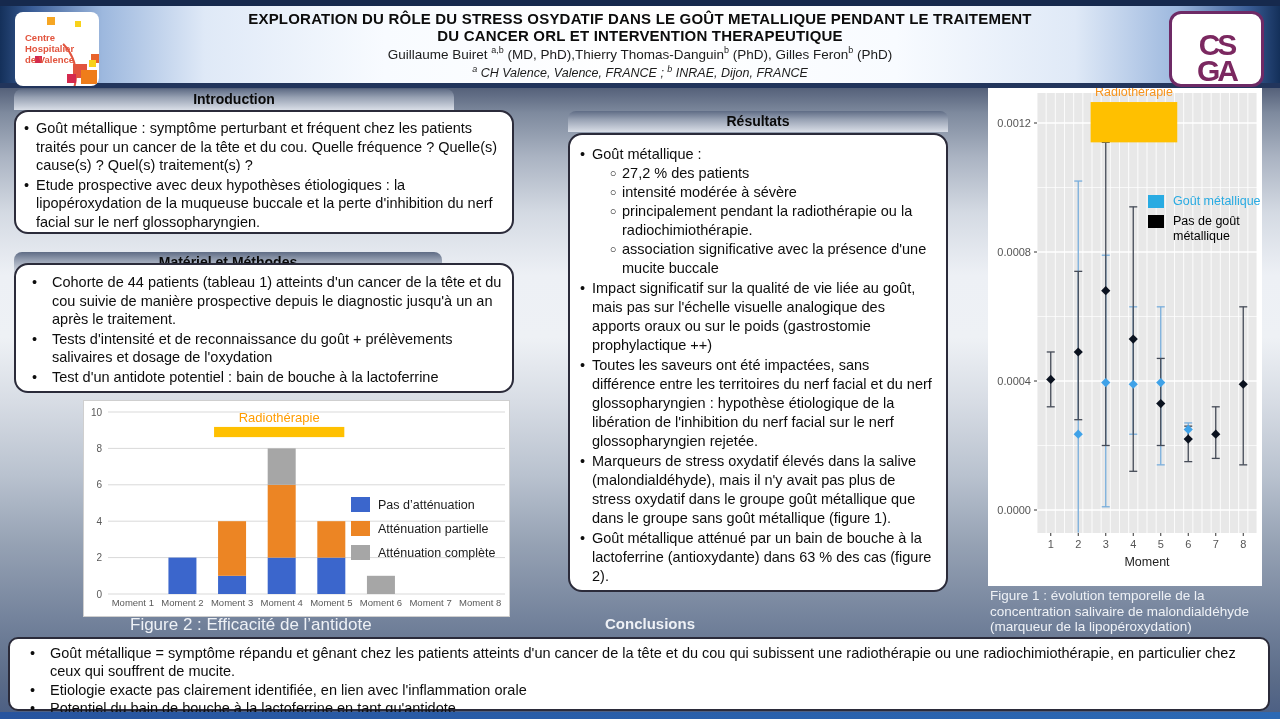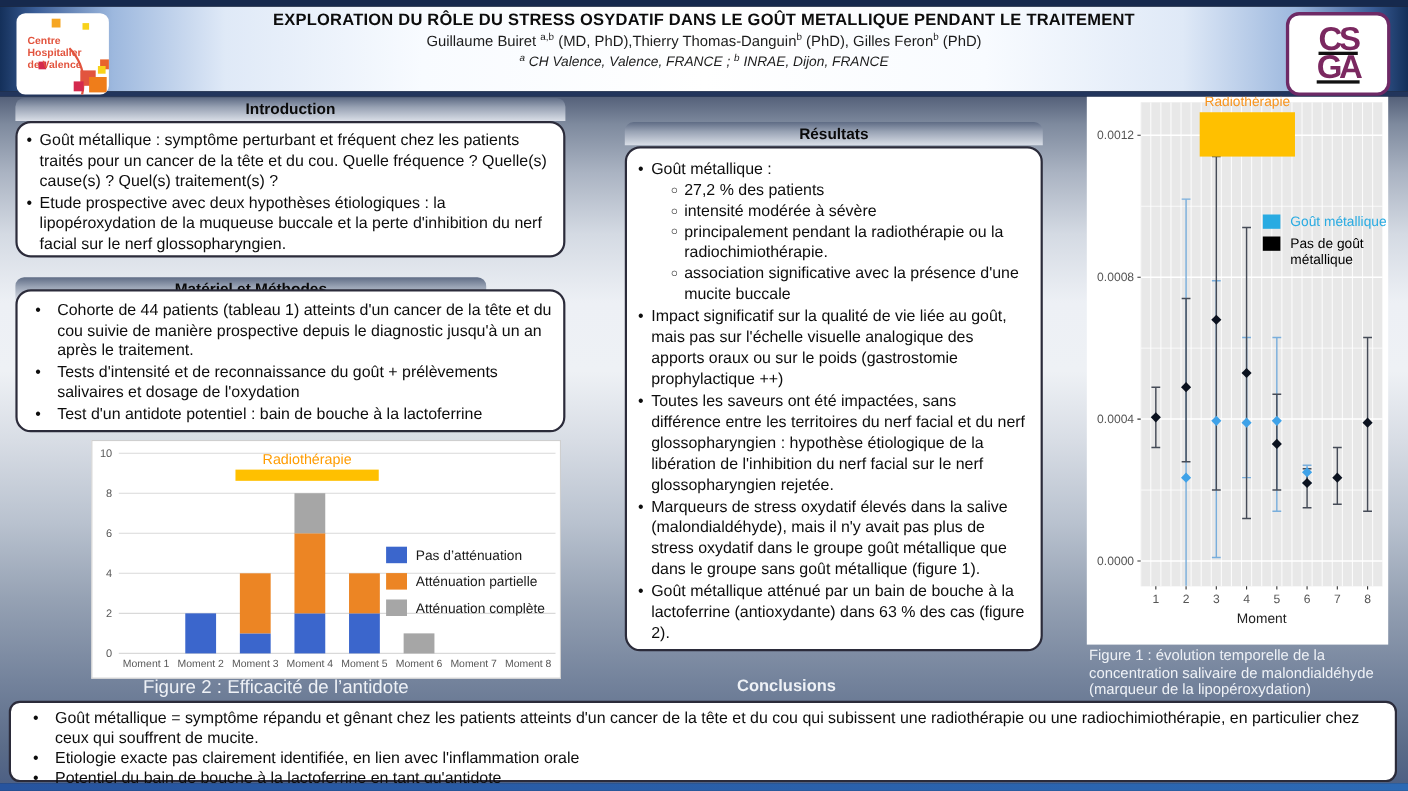--- a/index.html
+++ b/index.html
@@ -20,21 +20,21 @@
   .logo-left{position:absolute;left:15px;top:6px;width:84px;height:74px;background:#fff;
     border-radius:8px;overflow:hidden;}
   .logo-left .arc{position:absolute;left:-28px;top:18px;width:90px;height:90px;border:2px solid #e2543e;
     border-radius:50%;border-top-color:transparent;border-left-color:transparent;}
   .logo-left .txt{position:absolute;left:10px;top:20px;font-size:9.5px;line-height:11px;
     color:#e2543e;font-weight:bold;}
   .sq{position:absolute;}
   
   .logo-right{position:absolute;right:16px;top:5px;width:95px;height:76px;background:#fff;
     border:3px solid #6e2a66;border-radius:12px;display:flex;flex-direction:column;
-    align-items:center;justify-content:center;text-decoration:underline;}
+    align-items:center;justify-content:flex-end;}
   .logo-right div{font-weight:900;font-size:30px;line-height:26px;letter-spacing:-3px;color:#7b2860;}
   
   .body-bg{position:absolute;top:88px;left:0;width:1280px;height:624px;
     background:linear-gradient(180deg,#55617a 0%,#7e8a9e 4%,#aab3c2 11%,#d4dae3 20%,
                #edf0f5 30%,#eef1f5 40%,#d8dde5 50%,#b9c2cf 62%,#96a2b4 73%,
                #74839c 85%,#5a6b88 95%,#4d6084 100%);}
   .bottom-strip{position:absolute;bottom:0;left:0;width:1280px;height:7px;
     background:linear-gradient(90deg,#27549e,#2c69b4);}
   .sec-header{position:absolute;height:21px;border-radius:8px 8px 0 0;
     background:linear-gradient(180deg,#5f6c85 0%,#97a1b3 40%,#d9dee7 100%);
@@ -72,33 +72,34 @@
       <div class="sq" style="left:52px;top:62px;width:9px;height:9px;background:#d42a4e;"></div>
       <div class="sq" style="left:74px;top:48px;width:7px;height:7px;background:#f8d21a;"></div>
       <div class="txt">
         <div>Centre Hospitalier</div>
         <div>de Valence</div>
       </div>
     </div>
 
     <div class="head-center">
       <div class="title">EXPLORATION DU RÔLE DU STRESS OSYDATIF DANS LE GOÛT METALLIQUE PENDANT LE TRAITEMENT</div>
+      <div class="title">DU CANCER ORL ET INTERVENTION THERAPEUTIQUE</div>
       <div class="authors" id="authors"><span>Guillaume Buiret </span><sup>a,b</sup><span> (MD, PhD),Thierry Thomas-Danguin</span><sup>b</sup><span> (PhD),  Gilles Feron</span><sup>b</sup><span> (PhD)</span></div>
       <div class="affil" id="affiliations"><sup>a</sup><span> CH Valence, Valence, FRANCE ; </span><sup>b</sup><span> INRAE, Dijon, FRANCE</span></div>
     </div>
 
     <div class="logo-right">
       <div>CS</div>
       <div>GA</div>
     </div>
   </div>
 
   <div class="body-bg">
 
-    <div class="sec-header" style="left:14px;top:1px;width:500px;">Introduction</div>
+    <div class="sec-header" style="left:14px;top:1px;width:440px;">Introduction</div>
     <div class="wbox txt-body" style="left:14px;top:22px;width:500px;height:124px;padding:6px 8px;" id="intro-list">
         <div class="li">
           <span class="b1">•</span>
           <div class="t">Goût métallique : symptôme perturbant et fréquent chez les patients traités pour un cancer de la tête et du cou. Quelle fréquence ? Quelle(s) cause(s) ? Quel(s) traitement(s) ?</div>
         </div>
         <div class="li">
           <span class="b1">•</span>
           <div class="t">Etude prospective avec deux hypothèses étiologiques : la lipopéroxydation de la muqueuse buccale et la perte d'inhibition du nerf facial sur le nerf glossopharyngien.</div>
         </div>
       </div>
@@ -191,21 +192,21 @@
         <div class="li">
           <span class="b1">•</span>
           <div class="t">Marqueurs de stress oxydatif élevés dans la salive (malondialdéhyde), mais il n'y avait pas plus de stress oxydatif dans le groupe goût métallique que dans le groupe sans goût métallique (figure 1).</div>
         </div>
         <div class="li">
           <span class="b1">•</span>
           <div class="t">Goût métallique atténué par un bain de bouche à la lactoferrine (antioxydante) dans 63 % des cas (figure 2).</div>
         </div>
       </div>
 
-    <div class="concl-title" style="left:540px;top:527px;width:220px;text-align:right;">Conclusions</div>
+    <div class="concl-title" style="left:540px;top:527px;width:220px;">Conclusions</div>
 
     <div class="fig-box" style="left:988px;top:0;width:274px;height:498px;">
       <svg id="fig1" width="274" height="498">
           <rect x="49" y="5" width="220" height="440" fill="#e8e8e8"></rect>
           <clipPath id="panelclip">
             <rect x="49" y="5" width="220" height="440"></rect>
           </clipPath>
           <g clip-path="url(#panelclip)">
             <line x1="49" y1="5" x2="49" y2="445" stroke="#ffffff" stroke-width="1" opacity="0.85"></line>
             <line x1="58.166666666666664" y1="5" x2="58.166666666666664" y2="445" stroke="#ffffff" stroke-width="1" opacity="0.85"></line>

